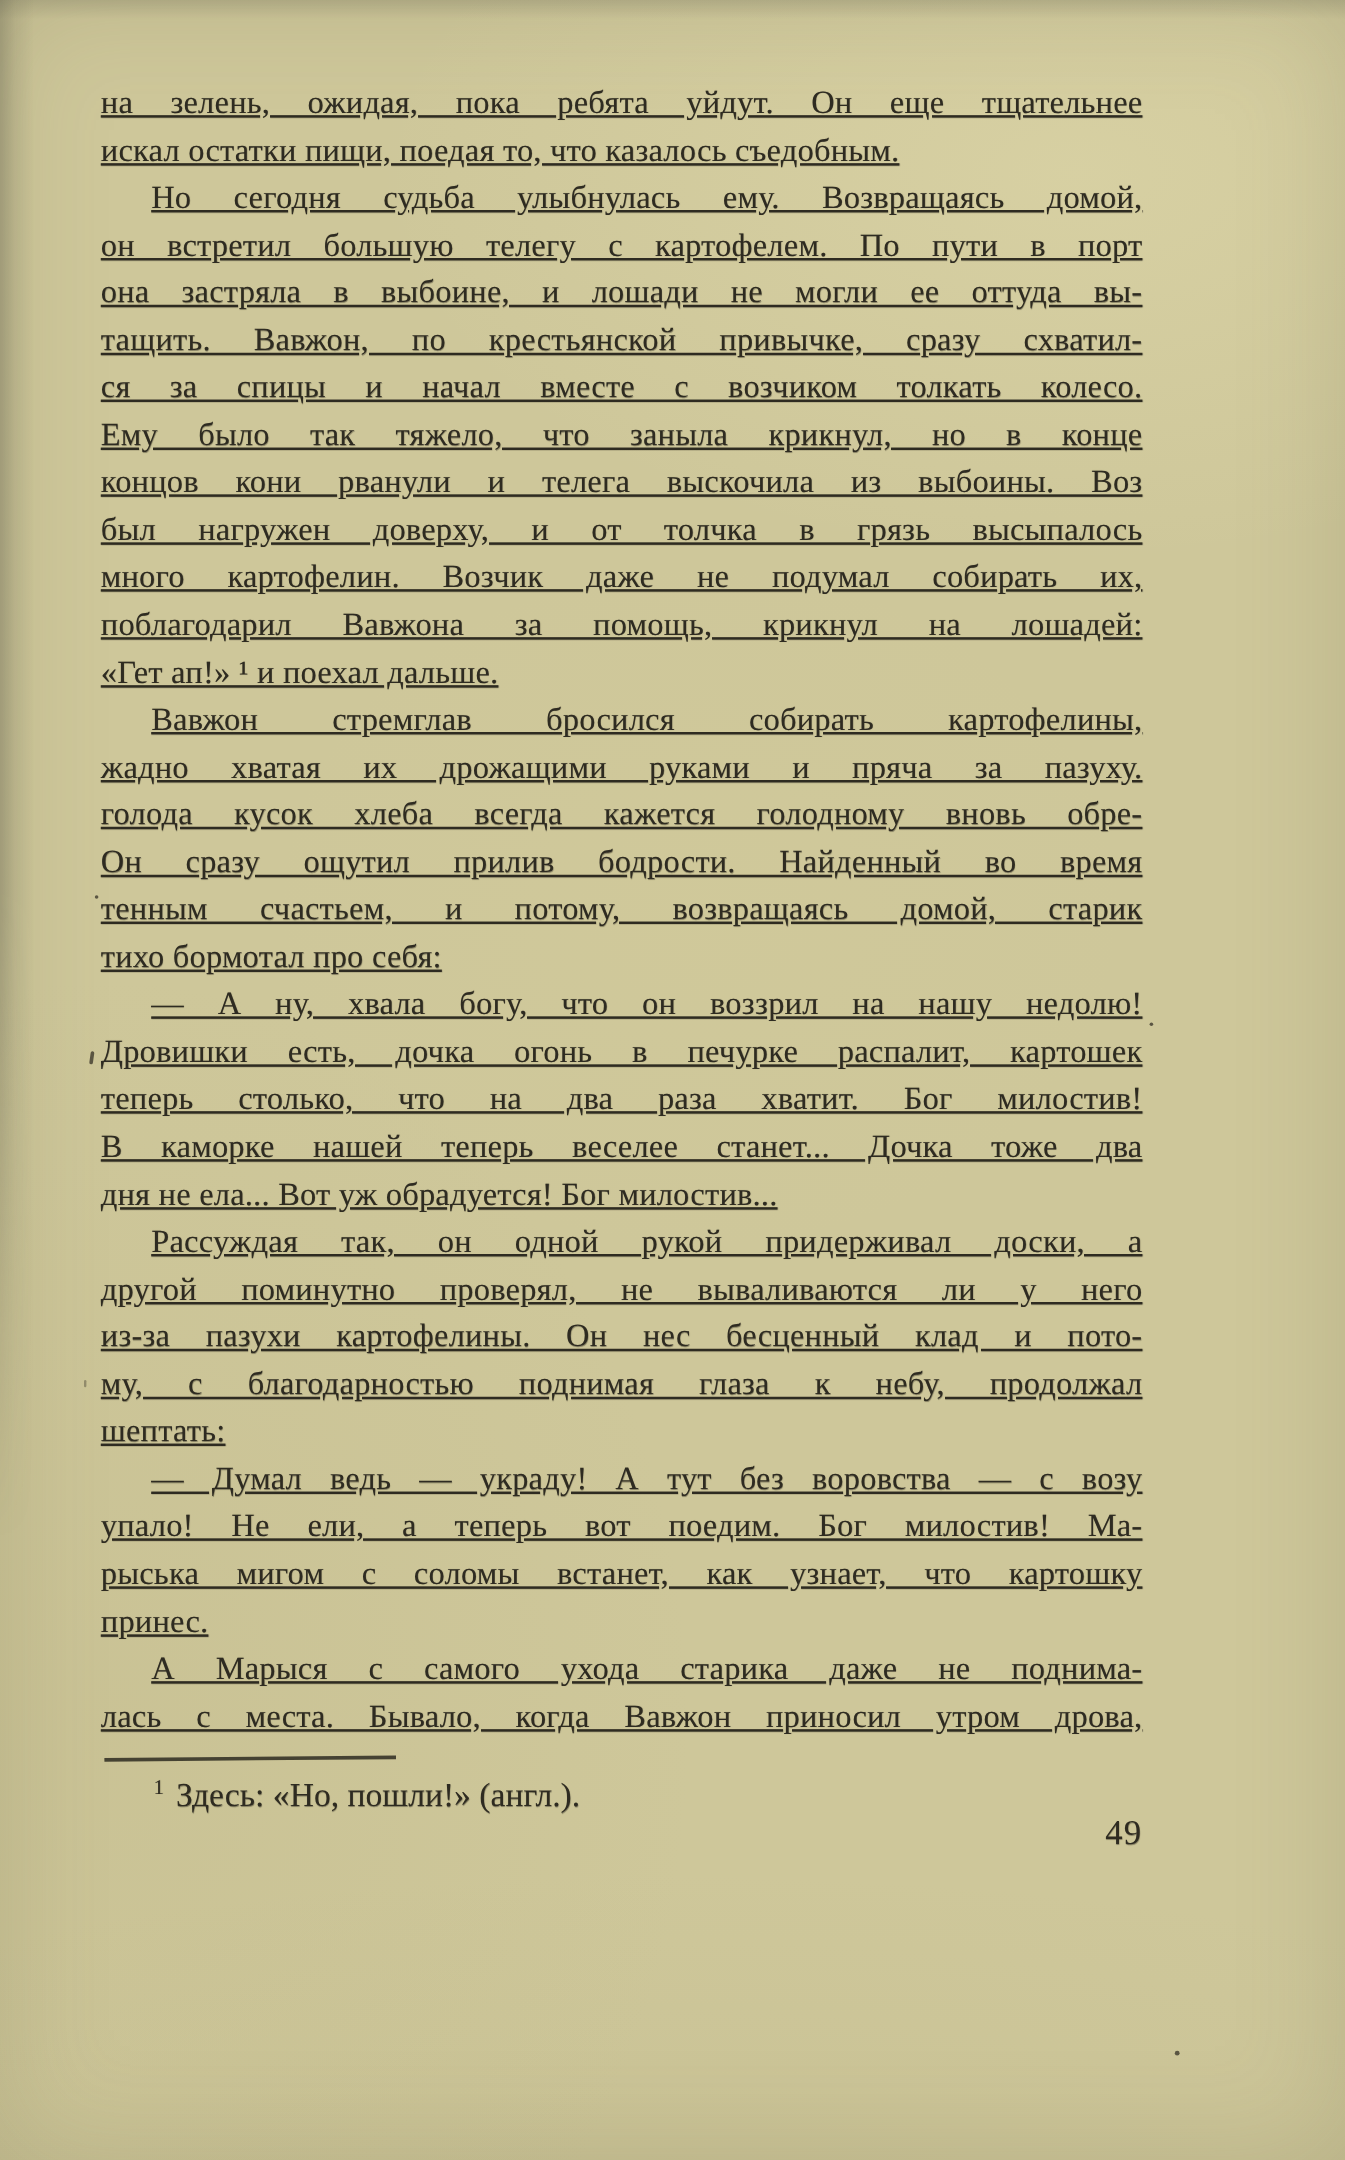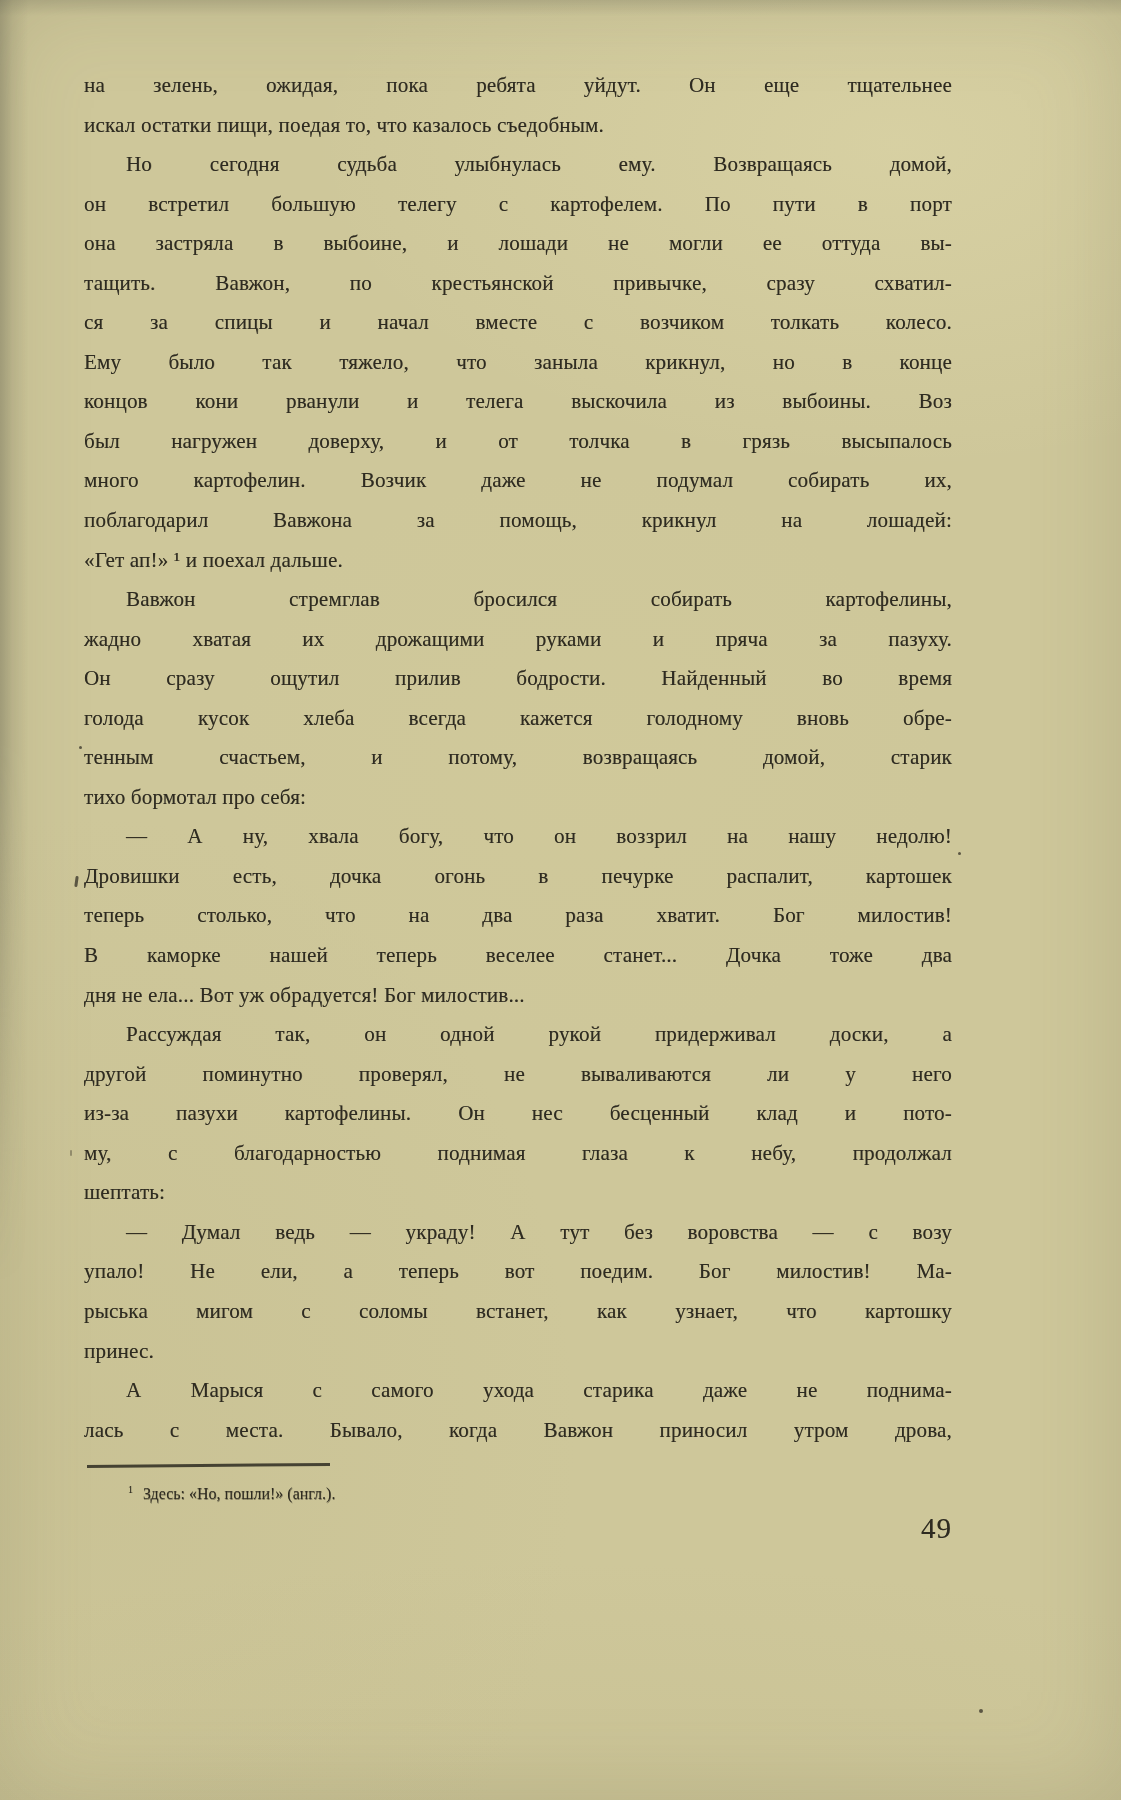--- a/index.html
+++ b/index.html
@@ -40,27 +40,28 @@
     background: linear-gradient(to bottom, rgba(86,86,70,0.20), rgba(86,86,70,0));
     pointer-events: none;
   }
   .text-block {
     position: absolute;
     left: 84px;
     top: 66px;
     width: 868px;
   }
   .text-line {
-    font-size: 21px;
+    font-size: 27px;
     line-height: 39.55px;
     letter-spacing: 0.2px;
     text-align: justify;
     text-align-last: justify;
     text-shadow: 0.3px 0.3px 0.6px rgba(46,42,32,0.45);
     white-space: normal;
+    text-decoration: underline;
   }
   .text-line.para-end {
     text-align-last: left;
   }
   .text-line.indent {
     text-indent: 42px;
   }
   .footnote-rule {
     position: absolute;
     left: 87px;
@@ -69,21 +70,21 @@
     height: 3px;
     background: #2e2b21;
     opacity: 0.85;
     transform: rotate(-0.5deg);
   }
   .footnote {
     position: absolute;
     left: 84px;
     top: 1473px;
     width: 868px;
-    font-size: 16px;
+    font-size: 28px;
     line-height: 34px;
     text-indent: 44px;
     text-shadow: 0.3px 0.3px 0.6px rgba(46,42,32,0.45);
   }
   .footnote sup {
     font-size: 0.62em;
     margin-right: 10px;
   }
   .page-number {
     position: absolute;
@@ -123,22 +124,22 @@
       <div class="text-line">тащить. Вавжон, по крестьянской привычке, сразу схватил-</div>
       <div class="text-line">ся за спицы и начал вместе с возчиком толкать колесо.</div>
       <div class="text-line">Ему было так тяжело, что заныла крикнул, но в конце</div>
       <div class="text-line">концов кони рванули и телега выскочила из выбоины. Воз</div>
       <div class="text-line">был нагружен доверху, и от толчка в грязь высыпалось</div>
       <div class="text-line">много картофелин. Возчик даже не подумал собирать их,</div>
       <div class="text-line">поблагодарил Вавжона за помощь, крикнул на лошадей:</div>
       <div class="text-line para-end">«Гет ап!» ¹ и поехал дальше.</div>
       <div class="text-line indent">Вавжон стремглав бросился собирать картофелины,</div>
       <div class="text-line">жадно хватая их дрожащими руками и пряча за пазуху.</div>
+      <div class="text-line">голода кусок хлеба всегда кажется голодному вновь обре-</div>
       <div class="text-line">Он сразу ощутил прилив бодрости. Найденный во время</div>
-      <div class="text-line">голода кусок хлеба всегда кажется голодному вновь обре-</div>
       <div class="text-line">тенным счастьем, и потому, возвращаясь домой, старик</div>
       <div class="text-line para-end">тихо бормотал про себя:</div>
       <div class="text-line indent">— А ну, хвала богу, что он воззрил на нашу недолю!</div>
       <div class="text-line">Дровишки есть, дочка огонь в печурке распалит, картошек</div>
       <div class="text-line">теперь столько, что на два раза хватит. Бог милостив!</div>
       <div class="text-line">В каморке нашей теперь веселее станет... Дочка тоже два</div>
       <div class="text-line para-end">дня не ела... Вот уж обрадуется! Бог милостив...</div>
       <div class="text-line indent">Рассуждая так, он одной рукой придерживал доски, а</div>
       <div class="text-line">другой поминутно проверял, не вываливаются ли у него</div>
       <div class="text-line">из-за пазухи картофелины. Он нес бесценный клад и пото-</div>

